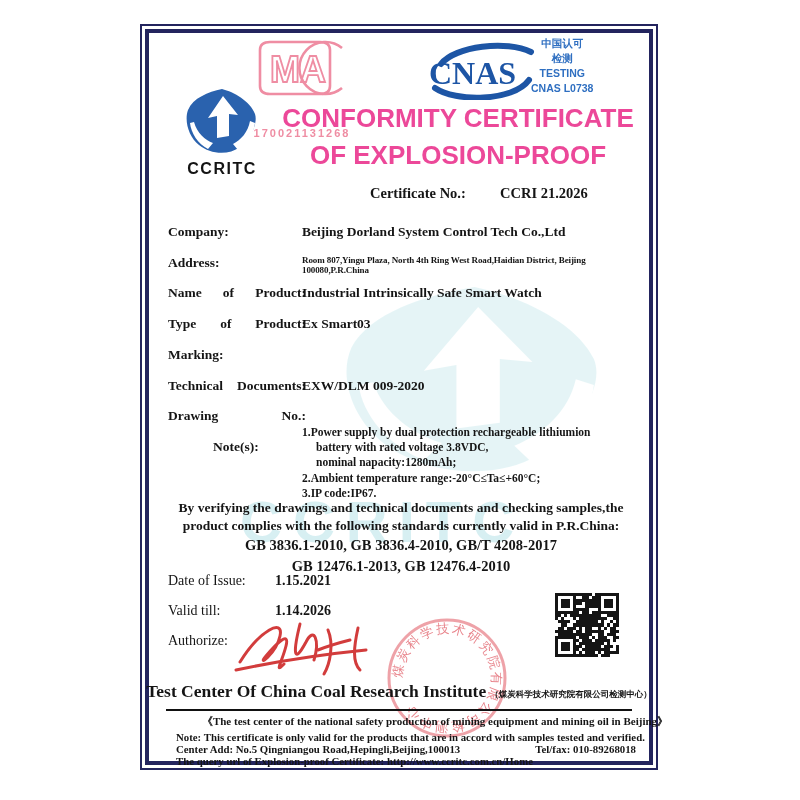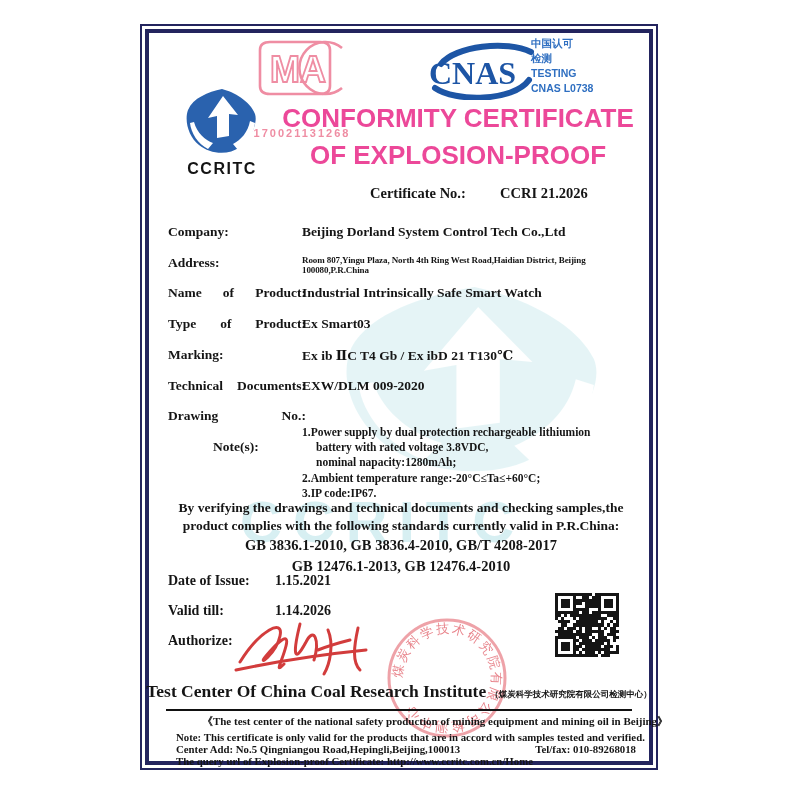--- a/index.html
+++ b/index.html
@@ -12,21 +12,21 @@
   .wm-logo{left:195px;top:258px;width:275px;height:208px;opacity:.22;z-index:0;}
   .wm-text{left:98px;top:462px;z-index:0;font-family:"Liberation Sans",sans-serif;
     font-weight:bold;font-size:58px;letter-spacing:11px;color:rgba(140,210,218,.35);}
   .content{position:relative;z-index:1;width:100%;height:100%;}
   
   .cma{left:108px;top:12px;width:102px;height:60px;}
   .cma-num{left:100px;top:72px;width:120px;text-align:center;color:#ef8da3;
     font-family:"Liberation Sans",sans-serif;font-size:11px;font-weight:bold;letter-spacing:2px;margin-top:29px;}
   .cnas{left:281px;top:16px;width:120px;height:58px;}
   .accred{left:389px;top:10px;font-family:"Liberation Sans",sans-serif;font-weight:bold;
-    font-size:10.5px;line-height:15px;color:#2f6fc1;}
+    font-size:10.5px;line-height:15px;color:#2f6fc1;text-align:center;}
   .orglogo{left:42px;top:62px;width:76px;height:72px;}
   .orglabel{left:28px;top:134px;width:104px;text-align:center;
     font-family:"Liberation Sans",sans-serif;font-weight:bold;font-size:16px;
     letter-spacing:1.5px;color:#141414;}
   .title{left:122px;top:77px;width:388px;text-align:center;
     font-family:"Liberation Sans",sans-serif;font-weight:800;font-size:26px;color:#ec4899;}
   .title2{left:122px;top:114px;}
   
   .certno-label{left:228px;top:159px;font-weight:bold;font-size:14.5px;}
   .certno-value{left:358px;top:159px;font-weight:bold;font-size:14.5px;}
@@ -36,21 +36,21 @@
   .fvalue{left:160px;width:340px;font-weight:bold;font-size:13.5px;}
   .small-val{font-size:9px;letter-spacing:-0.1px;}
   .r1{top:198px}.r2{top:229px}.r3{top:259px}.r4{top:290px}.r5{top:321px}.r6{top:352px}.r7{top:382px}
   .notes-label{left:26px;top:413px;font-weight:bold;font-size:13.5px;margin-left:45px;}
   .notes{left:160px;top:399px;width:350px;font-weight:bold;font-size:11.5px;line-height:15.2px;}
   .note-indent{margin-left:14px;}
   .compliance{left:15px;top:473px;width:488px;text-align:center;font-weight:bold;
     font-size:13.5px;line-height:17.5px;}
   .standards{left:15px;top:509px;width:488px;text-align:center;font-weight:bold;
     font-size:14.5px;line-height:21px;}
-  .dlabel{left:26px;font-weight:bold;font-size:14px;}
+  .dlabel{left:26px;font-weight:normal;font-size:14px;}
   .dvalue{left:133px;font-weight:bold;font-size:14px;}
   .iss{top:547px}.val{top:577px}.auth{top:607px}
   .sig{left:88px;top:584px;width:160px;height:88px;}
   .seal{left:243px;top:590px;width:124px;height:124px;opacity:.85;}
   .qr{left:413px;top:567px;width:64px;height:64px;}
   .inst{left:0;top:655px;width:100%;text-align:center;}
   .inst-en{font-weight:bold;font-size:17.5px;}
   .inst-cn{font-weight:bold;font-size:8.5px;}
   .divider{left:24px;top:683px;width:466px;height:2px;background:#111;}
   .subtitle{left:12px;top:688px;width:100%;text-align:center;font-weight:bold;font-size:11px;margin-left:24px;}
@@ -117,21 +117,20 @@
     <div class="abs flabel r2">Address:</div>
     <div class="abs fvalue r2 small-val">Room 807,Yingu Plaza, North 4th Ring West Road,Haidian District, Beijing 100080,P.R.China</div>
 
     <div class="abs flabel r3">Name of Product:</div>
     <div class="abs fvalue r3">Industrial Intrinsically Safe Smart Watch</div>
 
     <div class="abs flabel r4">Type of Product:</div>
     <div class="abs fvalue r4">Ex Smart03</div>
 
     <div class="abs flabel r5">Marking:</div>
-    <div class="abs fvalue r5">Ex ib ⅡC T4 Gb / Ex ibD 21 T130℃</div>
 
     <div class="abs flabel r6">Technical Documents:</div>
     <div class="abs fvalue r6">EXW/DLM 009-2020</div>
 
     <div class="abs flabel r7">Drawing No.:</div>
 
     <div class="abs notes-label">Note(s):</div>
     <div class="abs notes">
       <div>1.Power supply by dual protection rechargeable lithiumion</div>
       <div class="note-indent">battery with rated voltage 3.8VDC,</div>

